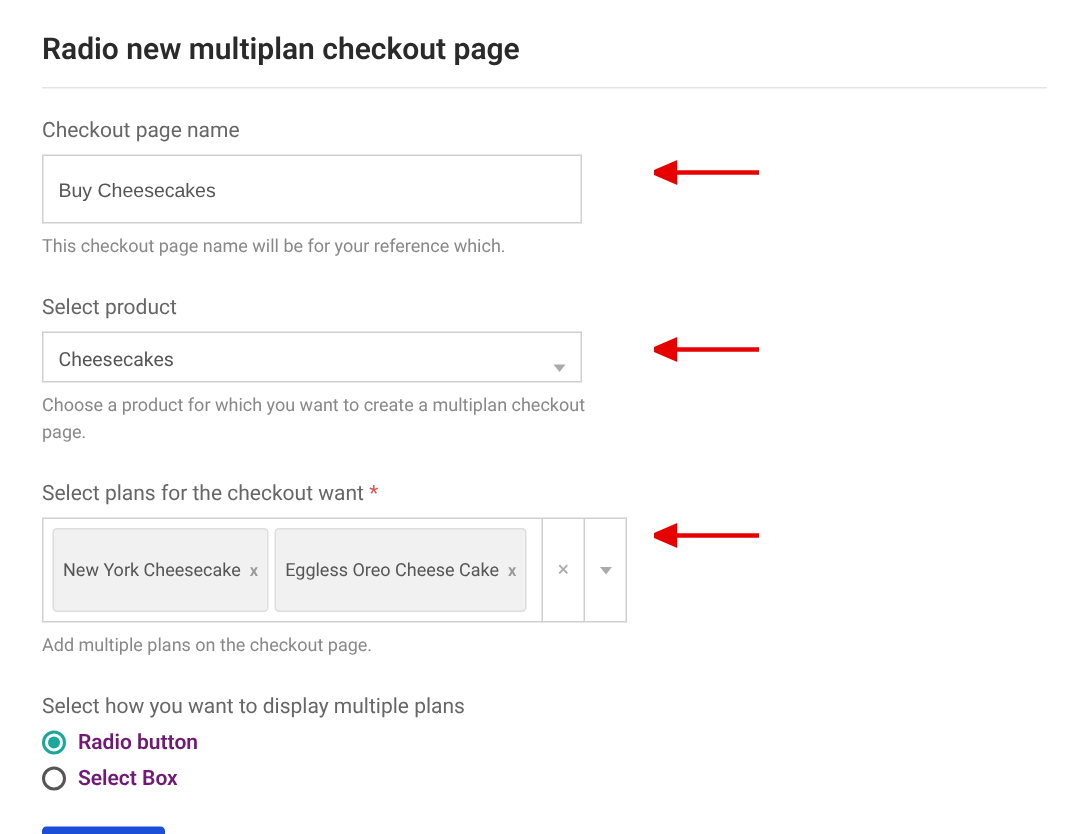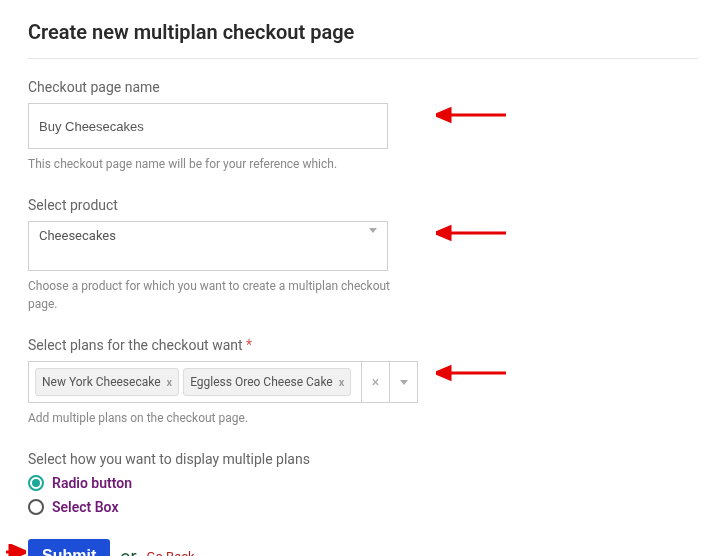--- a/index.html
+++ b/index.html
@@ -36,28 +36,28 @@
       width: 360px;
       height: 46px;
       padding: 6px 10px;
       border: 1px solid #d0d0d0;
       font-size: 13px;
       color: #555;
       background: #fff;
     }
     .select-box {
       width: 360px;
-      height: 50px;
+      height: 34px;
       padding: 6px 10px;
       border: 1px solid #d0d0d0;
       font-size: 13px;
       color: #555;
       background: #fff;
       display: flex;
-      align-items: flex-start;
+      align-items: flex-end;
       justify-content: space-between;
       cursor: pointer;
     }
     .caret-down {
       width: 0; height: 0;
       border-left: 4px solid transparent;
       border-right: 4px solid transparent;
       border-top: 5px solid #aaa;
     }
     .help-text {
@@ -79,21 +79,21 @@
       display: flex;
       flex-wrap: wrap;
       gap: 4px;
     }
     .chip {
       display: inline-flex;
       align-items: center;
       background: #f1f1f1;
       border: 1px solid #ddd;
       border-radius: 3px;
-      padding: 6px 6px;
+      padding: 20px 6px;
       font-size: 12px;
       color: #555;
       margin-bottom: 4px;
     }
     .chip-x {
       margin-left: 6px;
       color: #999;
       cursor: pointer;
       font-weight: 600;
       font-size: 11px;
@@ -173,21 +173,21 @@
       left: -22px;
       top: 5px;
       width: 20px;
       height: 16px;
       pointer-events: none;
     }
   </style>
 </head>
 <body>
 
-<h1 class="page-title">Create new multiplan checkout page</h1>
+<h1 class="page-title">Radio new multiplan checkout page</h1>
 <hr class="hr">
 
 <div class="form-group">
   <label class="form-label">Checkout page name</label>
   <input class="text-input" type="text" value="Buy Cheesecakes" style="">
   <div class="help-text">This checkout page name will be for your reference which.</div>
   <svg class="arrow-annotation" viewBox="0 0 70 20">
     <line class="arrow-line" x1="70" y1="10" x2="12" y2="10"></line>
     <polygon class="arrow-line" points="0,10 14,4 14,16"></polygon>
   </svg>

